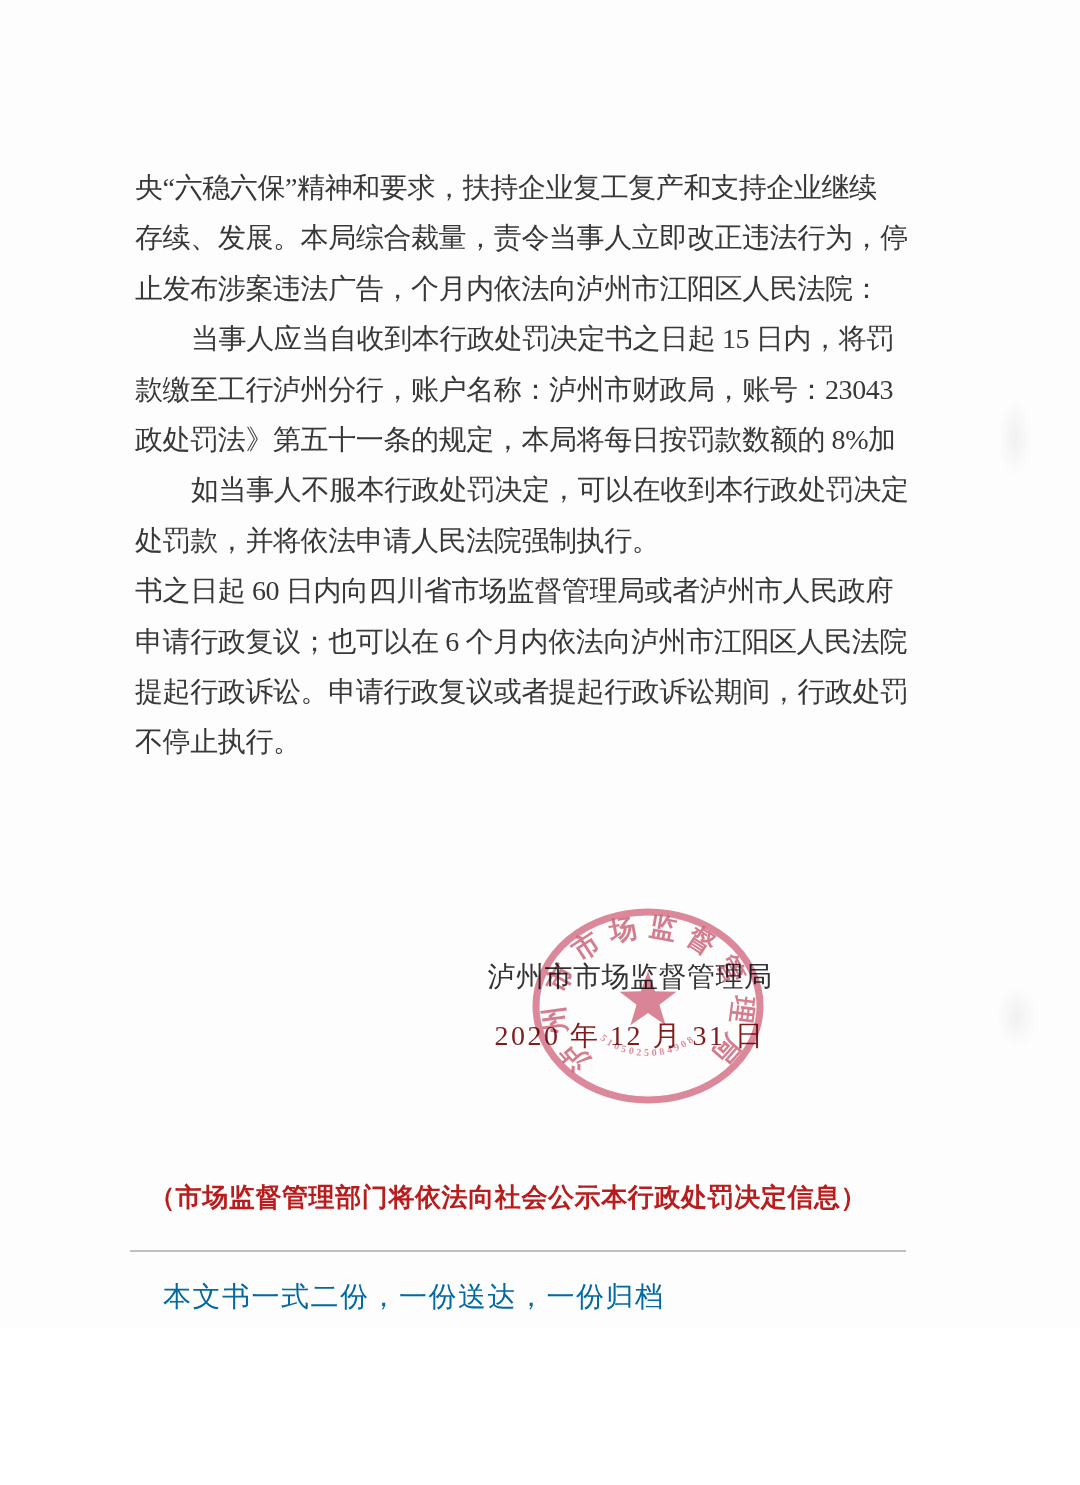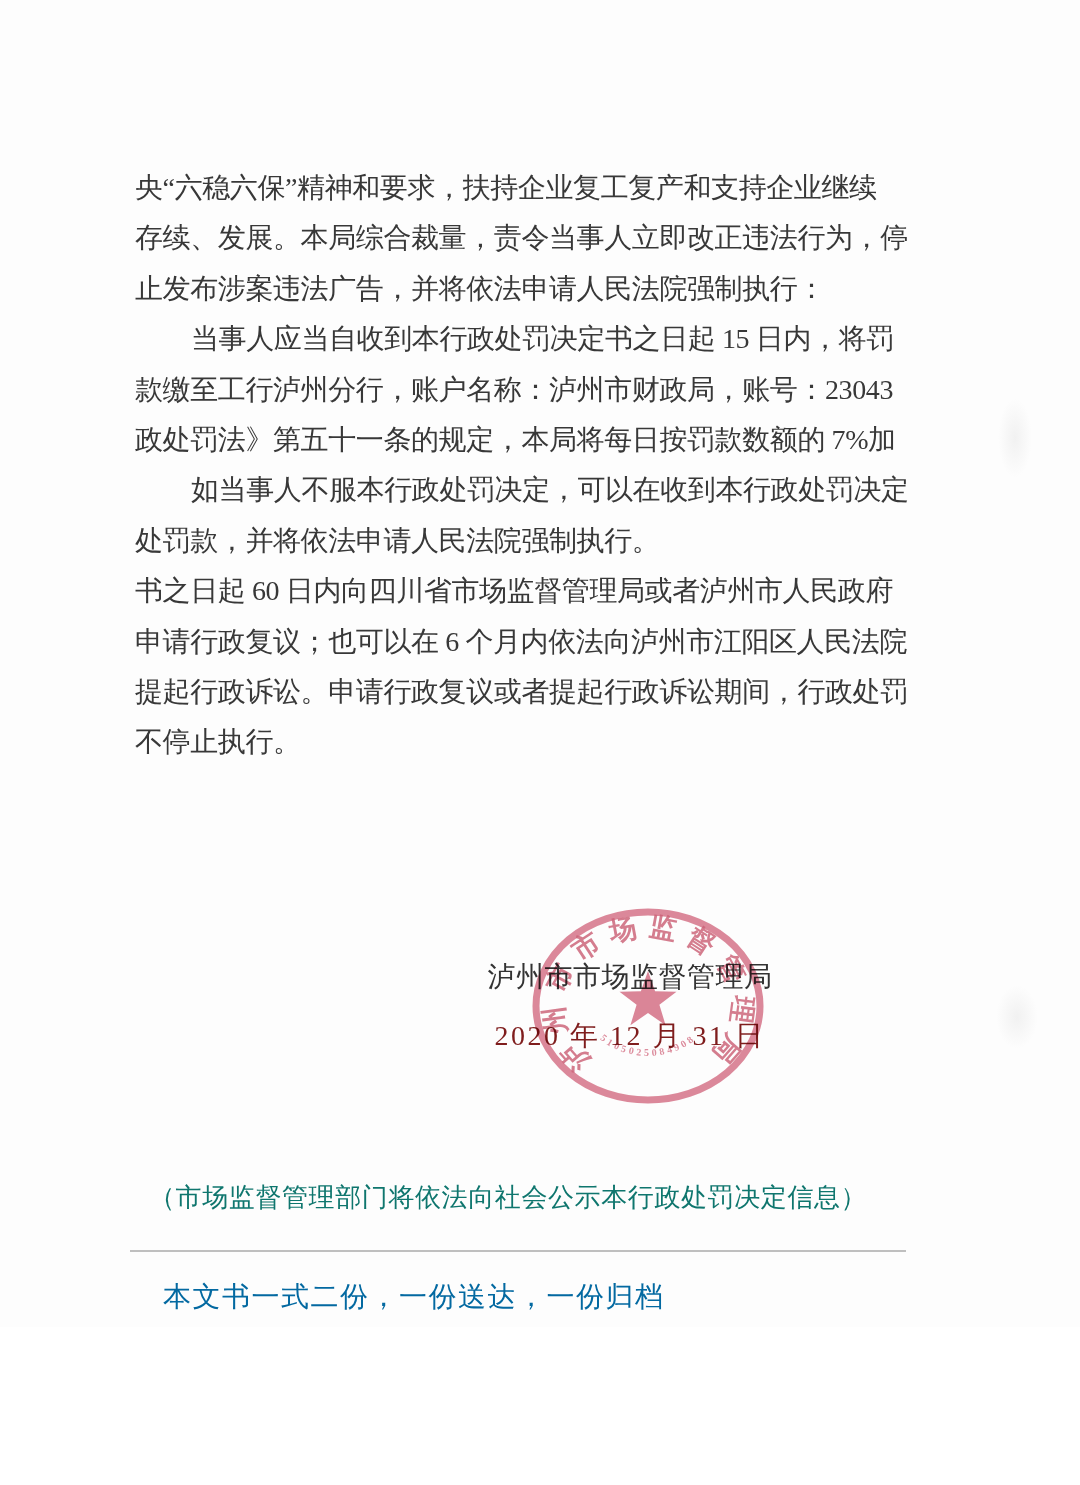--- a/index.html
+++ b/index.html
@@ -67,24 +67,24 @@
     font-weight: bold;
   }
 
   
   .notice {
     position: absolute;
     left: 149px;
     top: 1180px;
     width: 800px;
     font-family: "Liberation Sans", "DejaVu Sans", sans-serif;
-    font-weight: normal;
+    font-weight: bold;
     font-size: 26px;
     letter-spacing: 0.6px;
-    color: #0f766e;
+    color: #b91c1c;
     white-space: nowrap;
   }
 
   .divider {
     position: absolute;
     left: 130px;
     top: 1250px;
     width: 776px;
     height: 2px;
     background: #bfbfbf;
@@ -122,24 +122,24 @@
   .smudge-2 { left: 996px;  top: 985px;  width: 42px; height: 64px; }
 </style>
 </head>
 <body>
 
 <div class="page">
 
   <div class="text-block">
     <div class="line">央“六稳六保”精神和要求，扶持企业复工复产和支持企业继续</div>
     <div class="line">存续、发展。本局综合裁量，责令当事人立即改正违法行为，停</div>
-    <div class="line">止发布涉案违法广告，并将依法申请人民法院强制执行：</div>
+    <div class="line">止发布涉案违法广告，个月内依法向泸州市江阳区人民法院：</div>
     <div class="line indent">当事人应当自收到本行政处罚决定书之日起 15 日内，将罚</div>
     <div class="line">款缴至工行泸州分行，账户名称：泸州市财政局，账号：23043</div>
-    <div class="line">政处罚法》第五十一条的规定，本局将每日按罚款数额的 7%加</div>
+    <div class="line">政处罚法》第五十一条的规定，本局将每日按罚款数额的 8%加</div>
     <div class="line indent">如当事人不服本行政处罚决定，可以在收到本行政处罚决定</div>
     <div class="line">处罚款，并将依法申请人民法院强制执行。</div>
     <div class="line">书之日起 60 日内向四川省市场监督管理局或者泸州市人民政府</div>
     <div class="line">申请行政复议；也可以在 6 个月内依法向泸州市江阳区人民法院</div>
     <div class="line">提起行政诉讼。申请行政复议或者提起行政诉讼期间，行政处罚</div>
     <div class="line">不停止执行。</div>
   </div>
 
   <div class="signature">
     <div class="sig-org">泸州市市场监督管理局</div>

